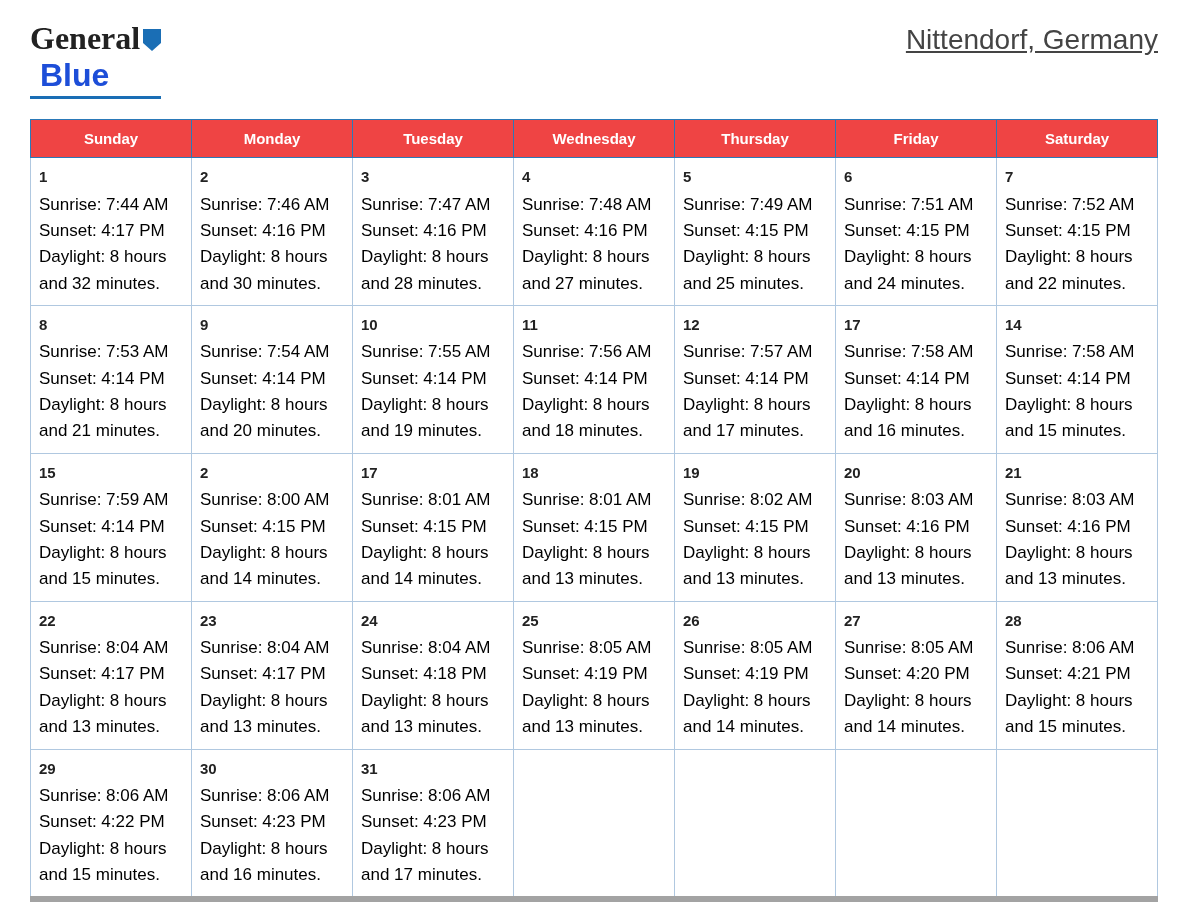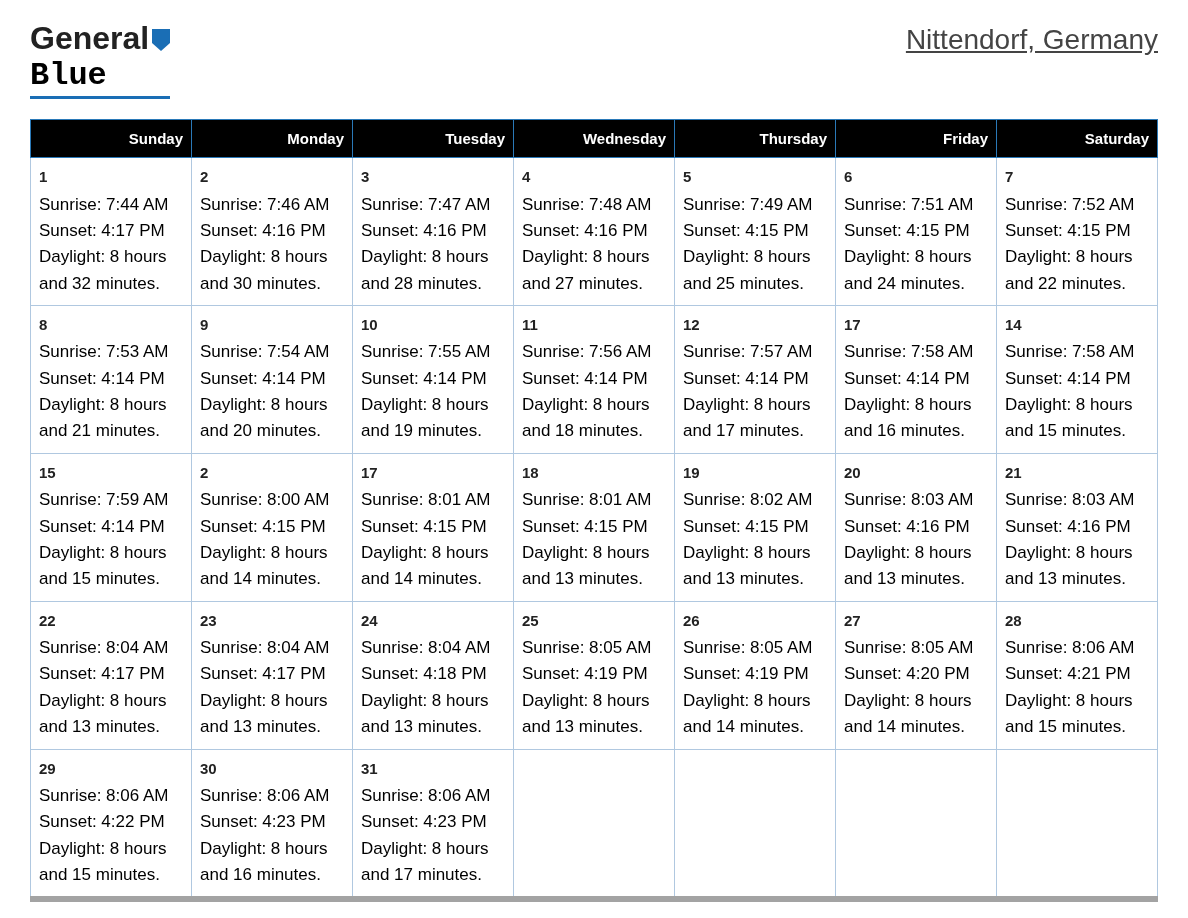--- a/index.html
+++ b/index.html
@@ -30,26 +30,26 @@
       color: #444;
       margin-top: 4px;
       text-decoration: underline;
     }
     table {
       width: 100%;
       border-collapse: collapse;
       table-layout: fixed;
     }
     thead tr th {
-      background-color: #000000;
+      background-color: #ef4444;
       color: #ffffff;
       font-size: 15px;
       font-weight: bold;
       padding: 10px 8px;
-      text-align: right;
+      text-align: center;
       border: 1px solid #2a79b8;
     }
     tbody tr td {
       border: 1px solid #b0c8e0;
       vertical-align: top;
       padding: 8px 8px;
       font-size: 13px;
       color: #222;
       line-height: 1.5;
       height: 110px;
@@ -83,29 +83,29 @@
       display: flex;
       align-items: center;
     }
   </style>
 </head>
 <body>
 
 <div class="header-section">
   <div class="logo-container">
     <div class="logo-line1">
-      <span style="font-size:32px;font-weight:bold;color:#222;font-family:Liberation Sans, sans-serif;">General</span>
+      <span style="font-size:32px;font-weight:bold;color:#222;font-family:Liberation Serif, serif;">General</span>
       <span style="display:inline-block;margin-left:3px;position:relative;top:-2px;">
         <svg width="18" height="22" viewBox="0 0 18 22">
           <polygon points="0,0 18,0 18,14 9,22 0,14" fill="#1a6eb5"></polygon>
         </svg>
       </span>
     </div>
     <div class="logo-line2">
-      <span style="font-size:32px;font-weight:bold;color:#000000;font-family:Liberation Mono, monospace;margin-left:0;">Blue</span>
+      <span style="font-size:32px;font-weight:bold;color:#1d4ed8;font-family:Liberation Sans, sans-serif;margin-left:10px;">Blue</span>
     </div>
     <div style="height:3px;background:#1a6eb5;margin-top:2px;width:100%;"></div>
   </div>
   <div class="title-area">
     <div class="location-title">Nittendorf, Germany</div>
   </div>
 </div>
 
 <table>
   <thead>

